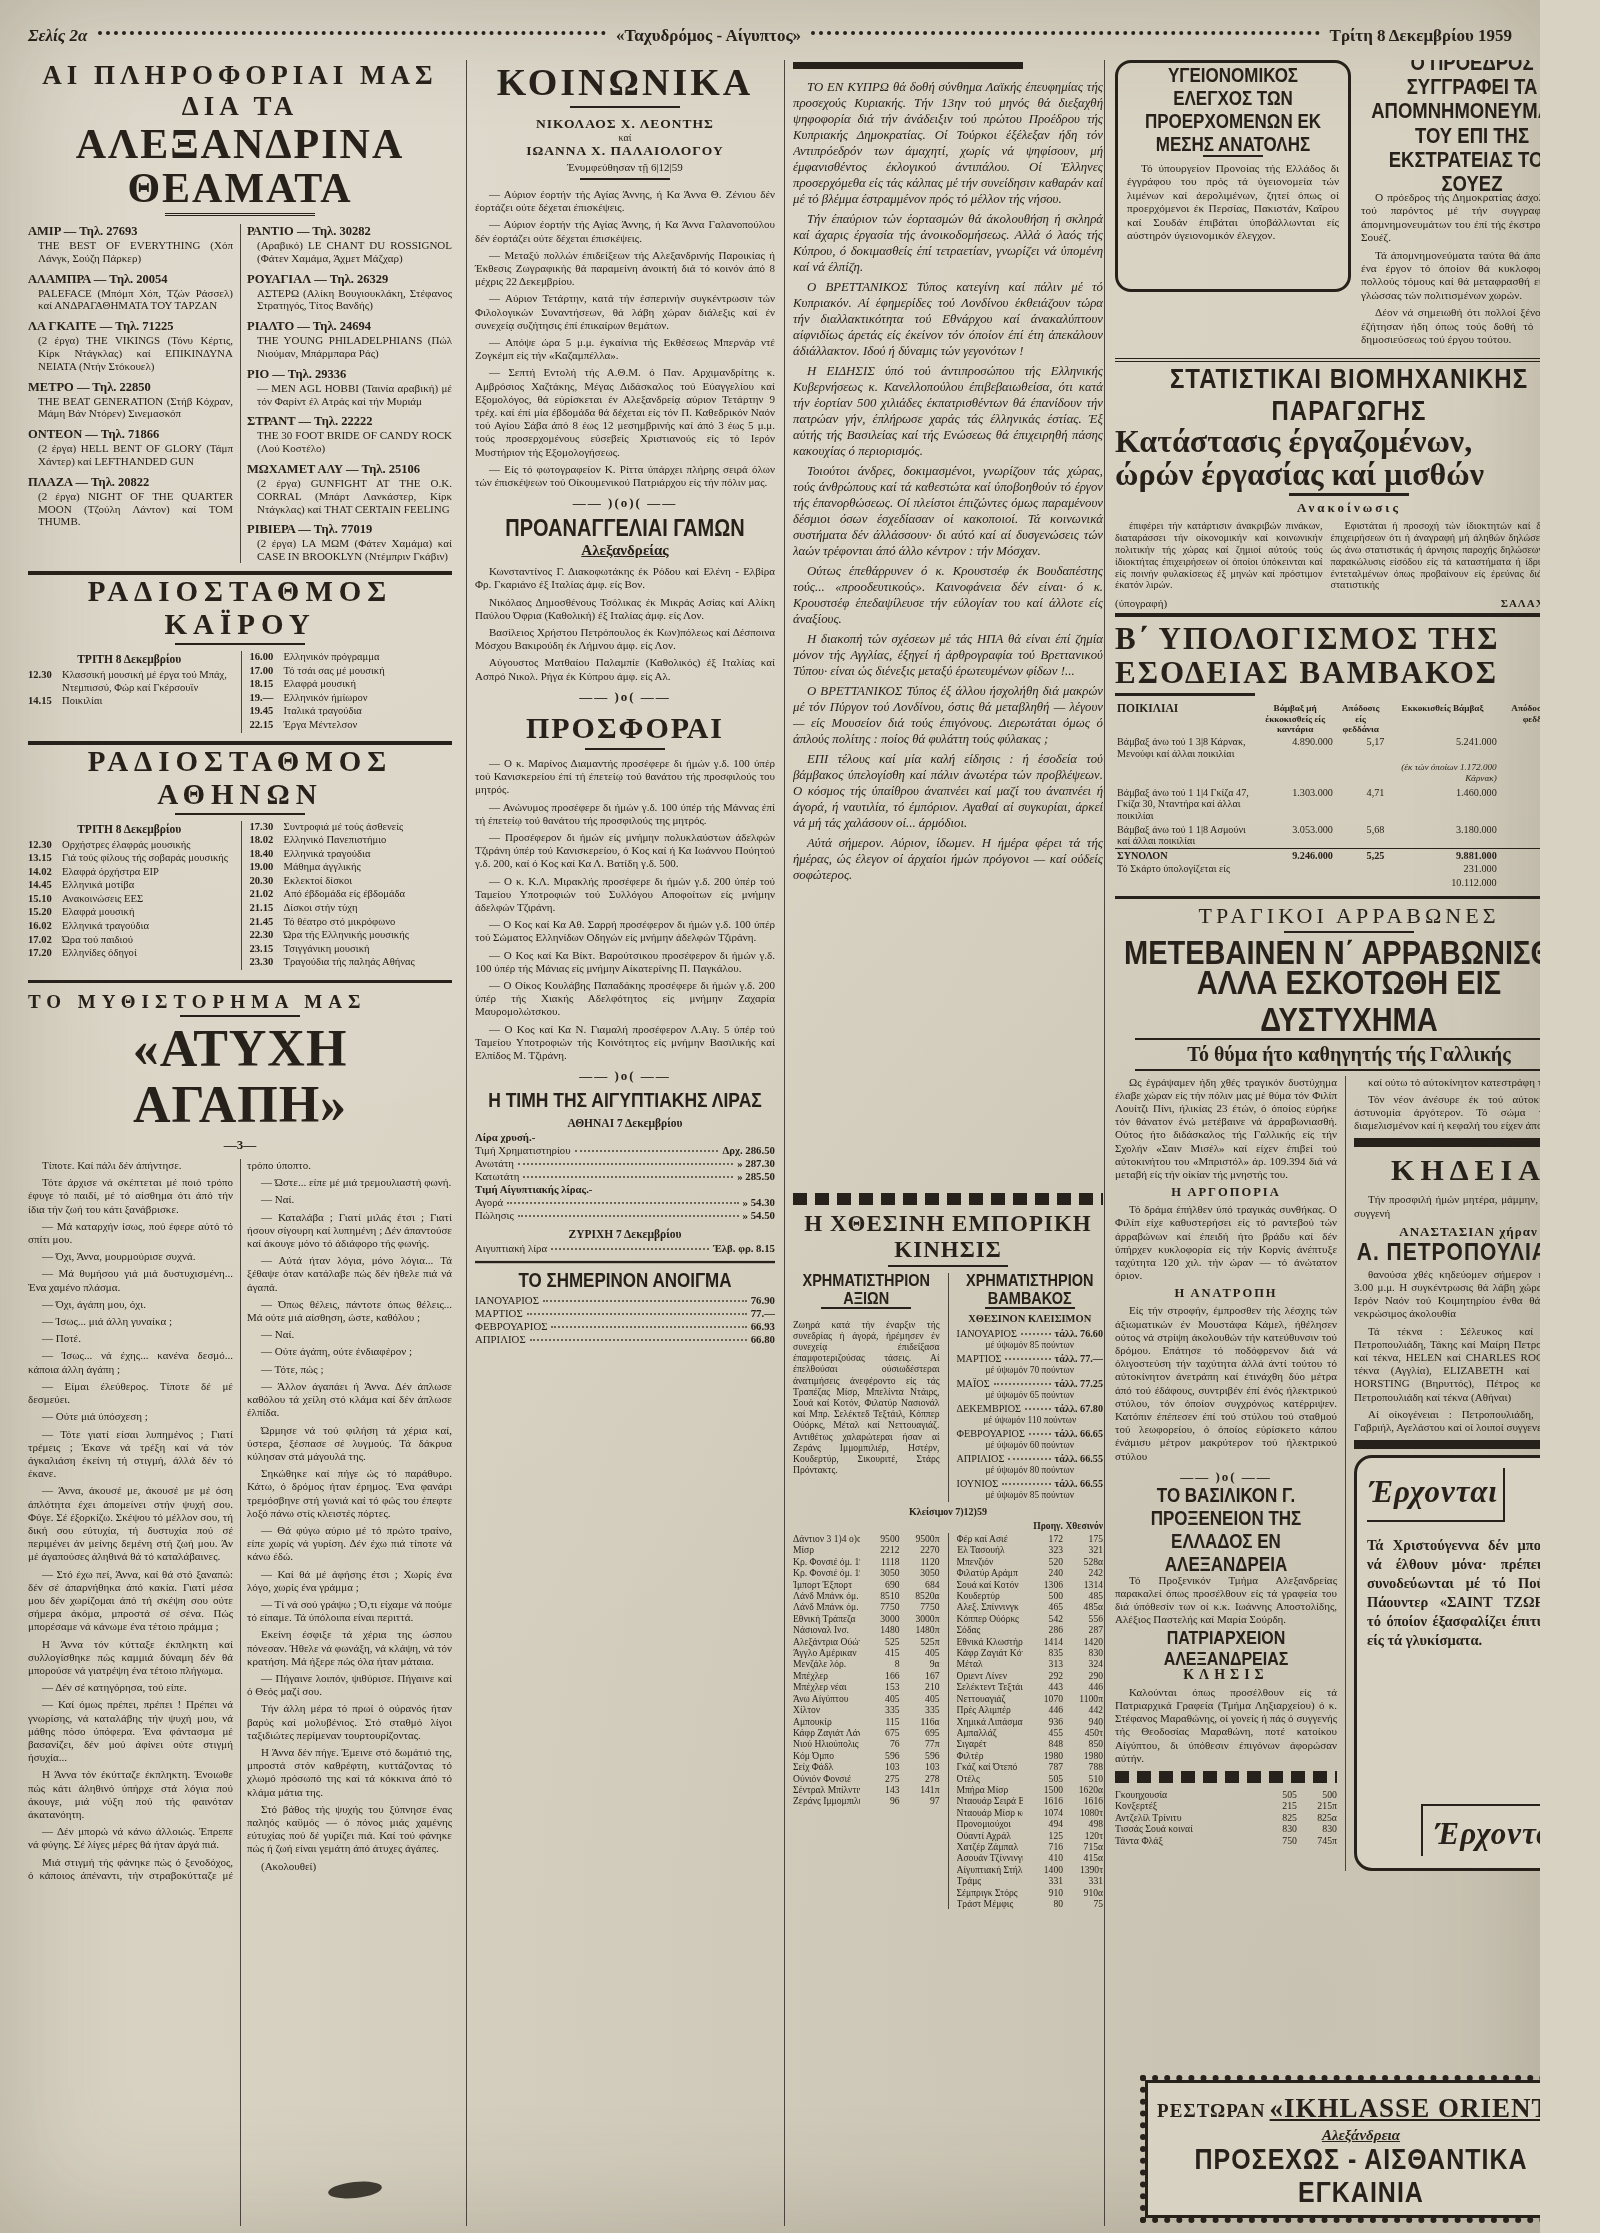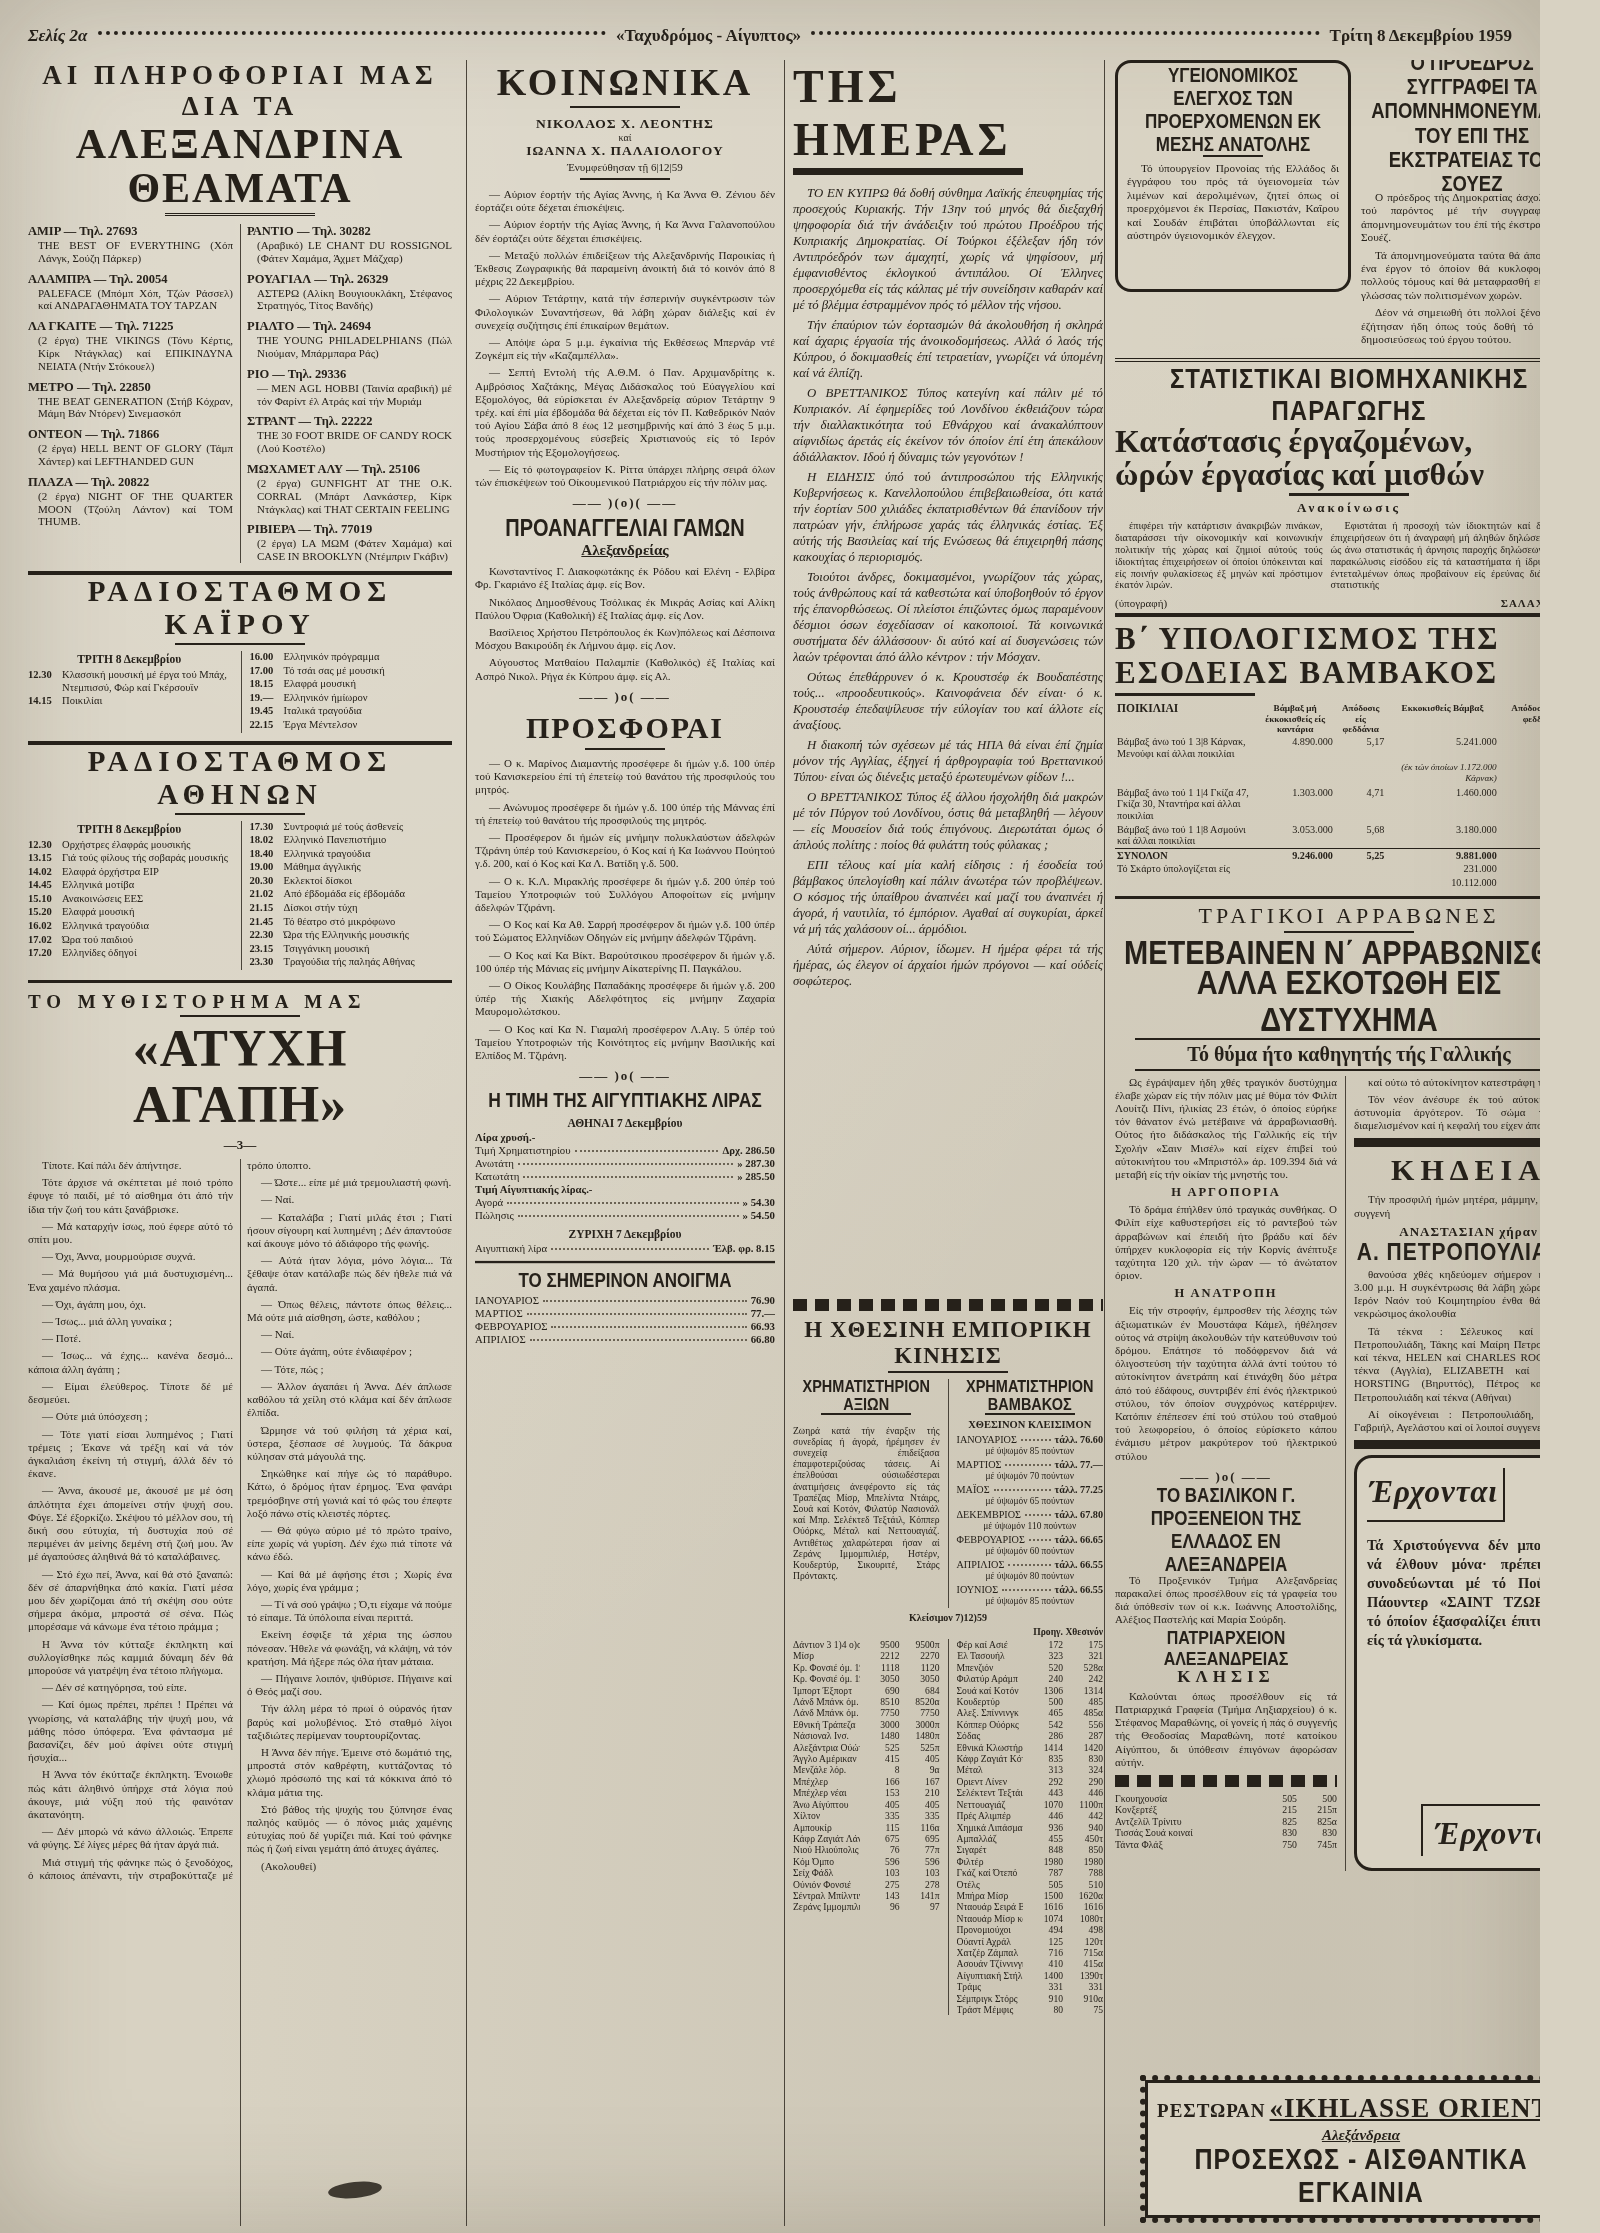--- a/index.html
+++ b/index.html
@@ -133,21 +133,21 @@
   .split{display:flex;gap:8px;margin-top:4px;}
   .splL{width:222px;flex:none;border-right:1px solid #4a443a;padding-right:8px;}
   .splR{flex:1;min-width:0;}
   .sh4{font-size:12.5px;font-weight:700;text-align:center;letter-spacing:2px;margin:3px 0;}
   .blackbar{height:9px;background:#26211a;margin:6px 0;}
   .kid-t{font-size:30px;letter-spacing:6px;text-align:center;margin:2px 0 6px;}
   .kid-n1{font-size:13px;font-weight:700;text-align:center;letter-spacing:1px;}
   .kid-n2{font-size:21px;font-weight:700;text-align:center;letter-spacing:1px;margin-bottom:4px;}
   .vas-t{font-size:17px;line-height:20px;text-align:center;margin:4px 0 3px;}
   .pat-t{font-size:16px;text-align:center;margin:4px 0 0;}
-  .pat-s{font-size:17px;text-align:center;letter-spacing:5px;font-weight:700;margin-bottom:3px;}
+  .pat-s{font-size:14px;text-align:center;letter-spacing:5px;font-weight:700;margin-bottom:3px;}
   .mini .srow{font-size:9.8px;}
   .erx{border:3px solid #26211a;border-radius:18px;padding:10px;margin-top:6px;background:#d8d2c2;height:390px;position:relative;}
   .erx-box1{border:2px solid #26211a;border-left:none;border-top:none;width:62%;padding:6px 8px 10px 2px;}
   .erx-word{font-size:31px;font-style:italic;font-weight:600;letter-spacing:1px;}
   .erx-body{font-size:14.5px;line-height:19px;text-align:justify;margin-top:14px;font-weight:600;}
   .erx-box2{position:absolute;right:12px;bottom:12px;border:2px solid #26211a;border-right:none;border-bottom:none;padding:10px 4px 4px 12px;}
   .resto{position:absolute;left:40px;right:6px;bottom:8px;background:#d8d2c2;border:3px solid #26211a;outline:6px dotted #26211a;outline-offset:-1px;padding:10px 8px;text-align:center;}
   .resto-1 .a{font-size:19px;font-weight:700;letter-spacing:1px;}
   .resto-1 .b{font-size:27px;font-weight:700;letter-spacing:1px;text-decoration:underline;}
   .resto-2{font-size:15px;font-style:italic;font-weight:700;text-decoration:underline;margin:3px 0;}
@@ -521,21 +521,20 @@
         </div>
         <div class="kv">
           <span class="kl">ΑΠΡΙΛΙΟΣ</span>
           <span class="kd"></span>
           <span class="kvv">66.80</span>
         </div>
       </div>
   </div>
 
   <div class="colD">
-    <h1 class="day-t">ΤΗΣ ΗΜΕΡΑΣ</h1>
     <div class="day-bar"></div>
     <div class="day-body it">
         <p class="bp">ΤΟ ΕΝ ΚΥΠΡΩ θά δοθή σύνθημα Λαϊκής έπευφημίας τής προσεχούς Κυριακής. Τήν 13ην τού μηνός θά διεξαχθή ψηφοφορία διά τήν άνάδειξιν τού πρώτου Προέδρου τής Κυπριακής Δημοκρατίας. Οί Τούρκοι έξέλεξαν ήδη τόν Αντιπρόεδρόν των άμαχητί, χωρίς νά ψηφίσουν, μή έμφανισθέντος έκλογικού άντιπάλου. Οί Έλληνες προσερχόμεθα είς τάς κάλπας μέ τήν συνείδησιν καθαράν καί μέ τό βλέμμα έστραμμένον πρός τό μέλλον τής νήσου.</p>
         <p class="bp">Τήν έπαύριον τών έορτασμών θά άκολουθήση ή σκληρά καί άχαρις έργασία τής άνοικοδομήσεως. Αλλά ό λαός τής Κύπρου, ό δοκιμασθείς έπί τετραετίαν, γνωρίζει νά ύπομένη καί νά έλπίζη.</p>
         <p class="bp">Ο ΒΡΕΤΤΑΝΙΚΟΣ Τύπος κατεγίνη καί πάλιν μέ τό Κυπριακόν. Αί έφημερίδες τού Λονδίνου έκθειάζουν τώρα τήν διαλλακτικότητα τού Εθνάρχου καί άνακαλύπτουν αίφνιδίως άρετάς είς έκείνον τόν όποίον έπί έτη άπεκάλουν άδιάλλακτον. Ιδού ή δύναμις τών γεγονότων !</p>
         <p class="bp">Η ΕΙΔΗΣΙΣ ύπό τού άντιπροσώπου τής Ελληνικής Κυβερνήσεως κ. Κανελλοπούλου έπιβεβαιωθείσα, ότι κατά τήν έορτίαν 500 χιλιάδες έκπατρισθέντων θά έπανίδουν τήν πατρώαν γήν, έπλήρωσε χαράς τάς έλληνικάς έστίας. Έξ αύτής τής Βασιλείας καί τής Ενώσεως θά έπιχειρηθή πάσης κακουχίας ό περιορισμός.</p>
         <p class="bp">Τοιούτοι άνδρες, δοκιμασμένοι, γνωρίζουν τάς χώρας, τούς άνθρώπους καί τά καθεστώτα καί ύποβοηθούν τό έργον τής έπανορθώσεως. Οί πλείστοι έπιζώντες όμως παραμένουν δέσμιοι όσων έσχεδίασαν οί κακοποιοί. Τά κοινωνικά συστήματα δέν άλλάσσουν· δι αύτό καί αί δυσγενώσεις τών λαών τρέφονται άπό άλλο κέντρον : τήν Μόσχαν.</p>
         <p class="bp">Ούτως έπεθάρρυνεν ό κ. Κρουστσέφ έκ Βουδαπέστης τούς... «προοδευτικούς». Καινοφάνεια δέν είναι· ό κ. Κρουστσέφ έπεδαψίλευσε τήν εύλογίαν του καί άλλοτε είς άναξίους.</p>
         <p class="bp">Η διακοπή τών σχέσεων μέ τάς ΗΠΑ θά είναι έπί ζημία μόνον τής Αγγλίας, έξηγεί ή άρθρογραφία τού Βρεττανικού Τύπου· είναι ώς διένεξις μεταξύ έρωτευμένων φίδων !...</p>
         <p class="bp">Ο ΒΡΕΤΤΑΝΙΚΟΣ Τύπος έξ άλλου ήσχολήθη διά μακρών μέ τόν Πύργον τού Λονδίνου, όστις θά μεταβληθή — λέγουν — είς Μουσείον διά τούς έπιγόνους. Διερωτάται όμως ό άπλούς πολίτης : ποίος θά φυλάττη τούς φύλακας ;</p>

